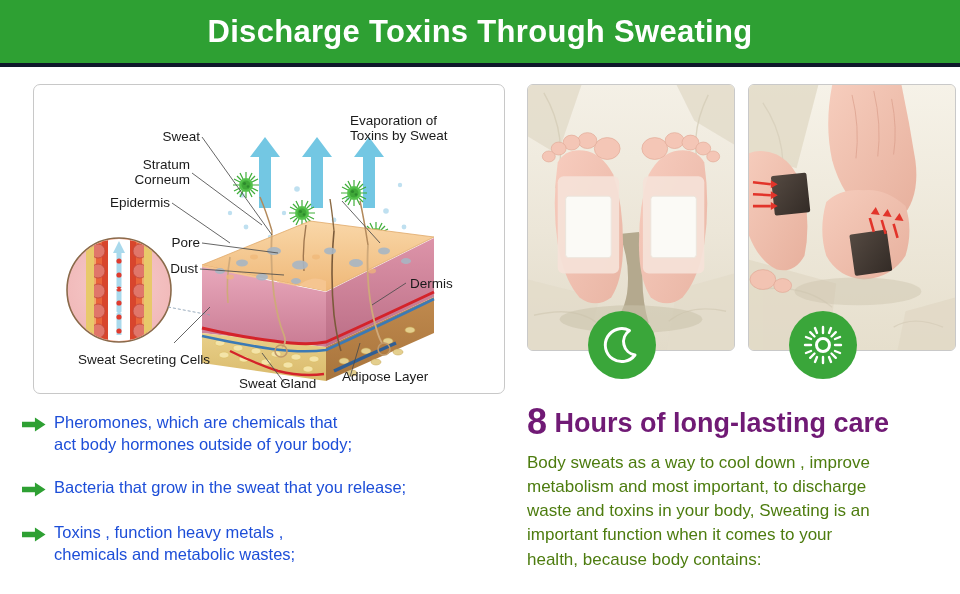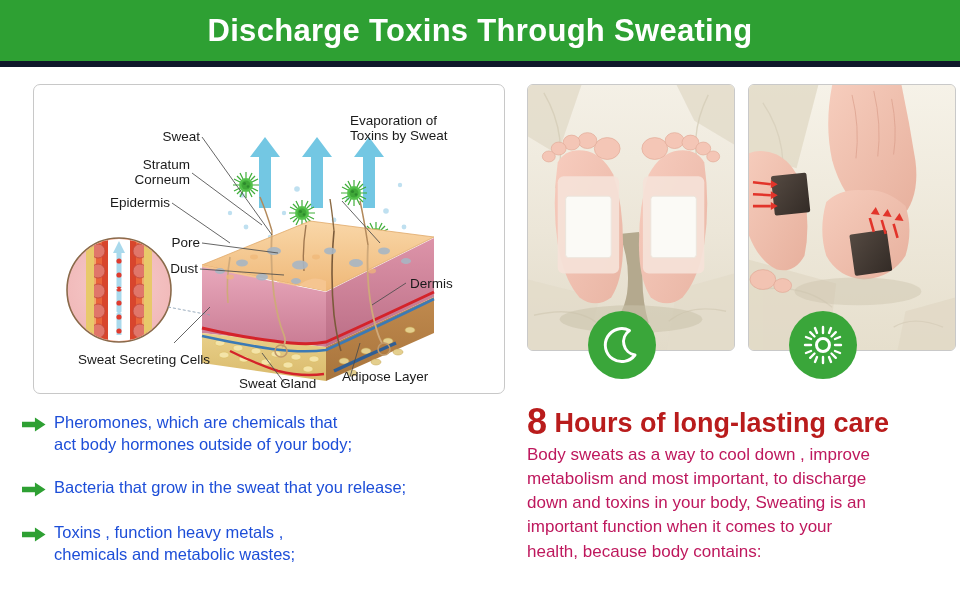--- a/index.html
+++ b/index.html
@@ -9,21 +9,21 @@
     background: #ffffff;
     overflow: hidden;
     position: relative;
   }
 
   
   .header {
     position: absolute; left: 0; top: 0;
     width: 960px; height: 67px;
     background: #2ea033;
-    border-bottom: 6px solid #0f172a;
+    border-bottom: 4px solid #0f172a;
     display: flex; align-items: center; justify-content: center;
   }
   .header-title {
     color: #ffffff;
     font-size: 31px;
     font-weight: bold;
     letter-spacing: 0.3px;
     text-align: center;
     font-family: "Liberation Sans", sans-serif;
   }
@@ -75,33 +75,33 @@
     border-radius: 50%;
     background: #3aa63a;
     display: flex; align-items: center; justify-content: center;
   }
   .badge-moon { left: 588px; }
   .badge-sun  { left: 789px; }
 
   
   .right-text { position: absolute; left: 527px; top: 404px; width: 425px; }
   .hours-head {
-    color: #b91c1c;
+    color: #701a75;
     font-weight: bold;
     font-size: 27px;
     line-height: 1;
     white-space: nowrap;
     font-family: "Liberation Sans", sans-serif;
   }
   .hours-num { font-size: 36px; font-weight: bold; vertical-align: -2px; }
   .right-body {
-    margin-top: 3px;
+    margin-top: 11px;
     font-size: 17px;
     line-height: 1.42;
-    color: #be185d;
+    color: #4d7c0f;
     font-family: "Liberation Sans", sans-serif;
   }
 </style>
 </head>
 <body>
 
 <div class="header">
   <div class="header-title">Discharge Toxins Through Sweating</div>
 </div>
 
@@ -542,17 +542,17 @@
         <line x1="32" y1="14" x2="37" y2="12"></line>
     </g>
   </svg>
 </div>
 
 <div class="right-text">
   <div class="hours-head"><span class="hours-num">8</span><span> Hours of long-lasting care</span></div>
   <div class="right-body">
     <div>Body sweats as a way to cool down , improve</div>
     <div>metabolism and most important, to discharge</div>
-    <div>down and toxins in your body, Sweating is an</div>
+    <div>waste and toxins in your body, Sweating is an</div>
     <div>important function when it comes to your</div>
     <div>health, because body contains:</div>
   </div>
 </div>
 
 </body></html>

